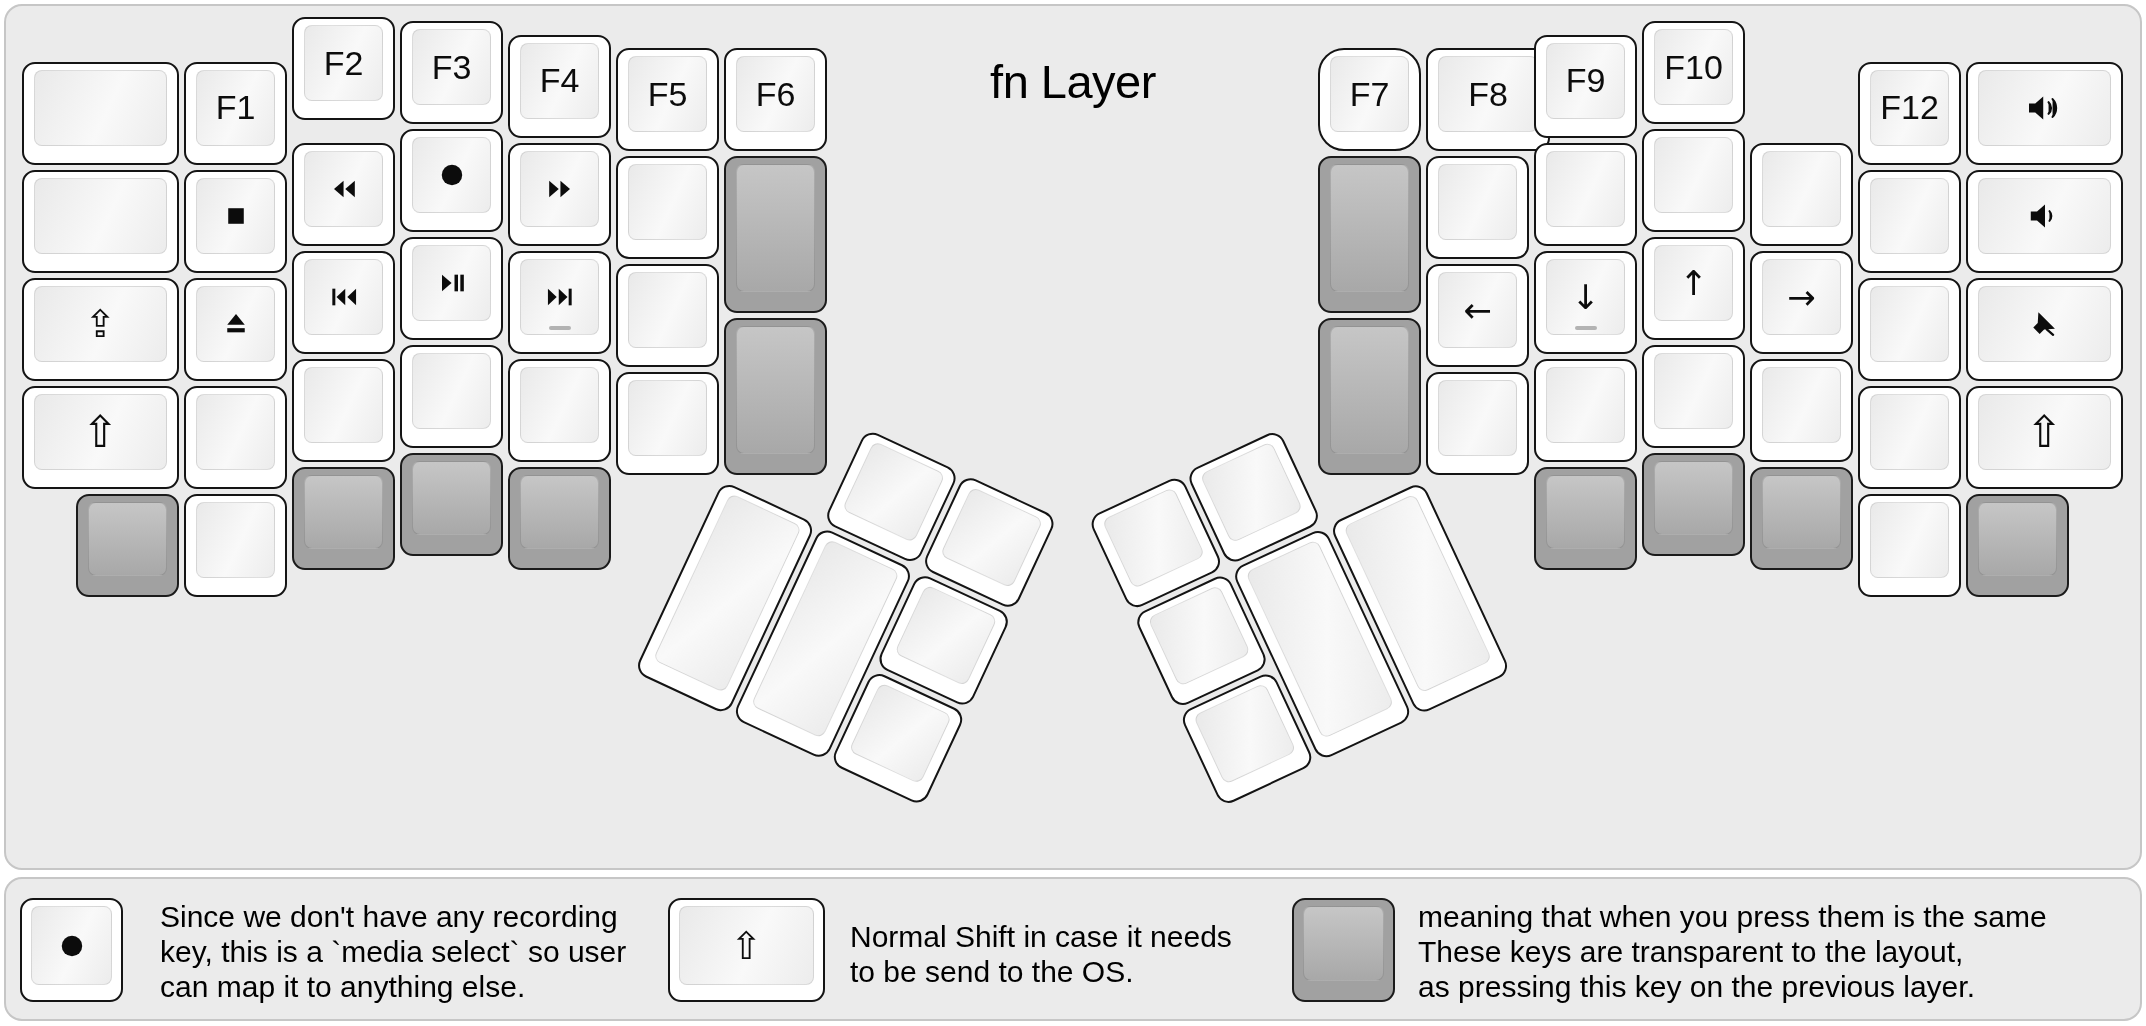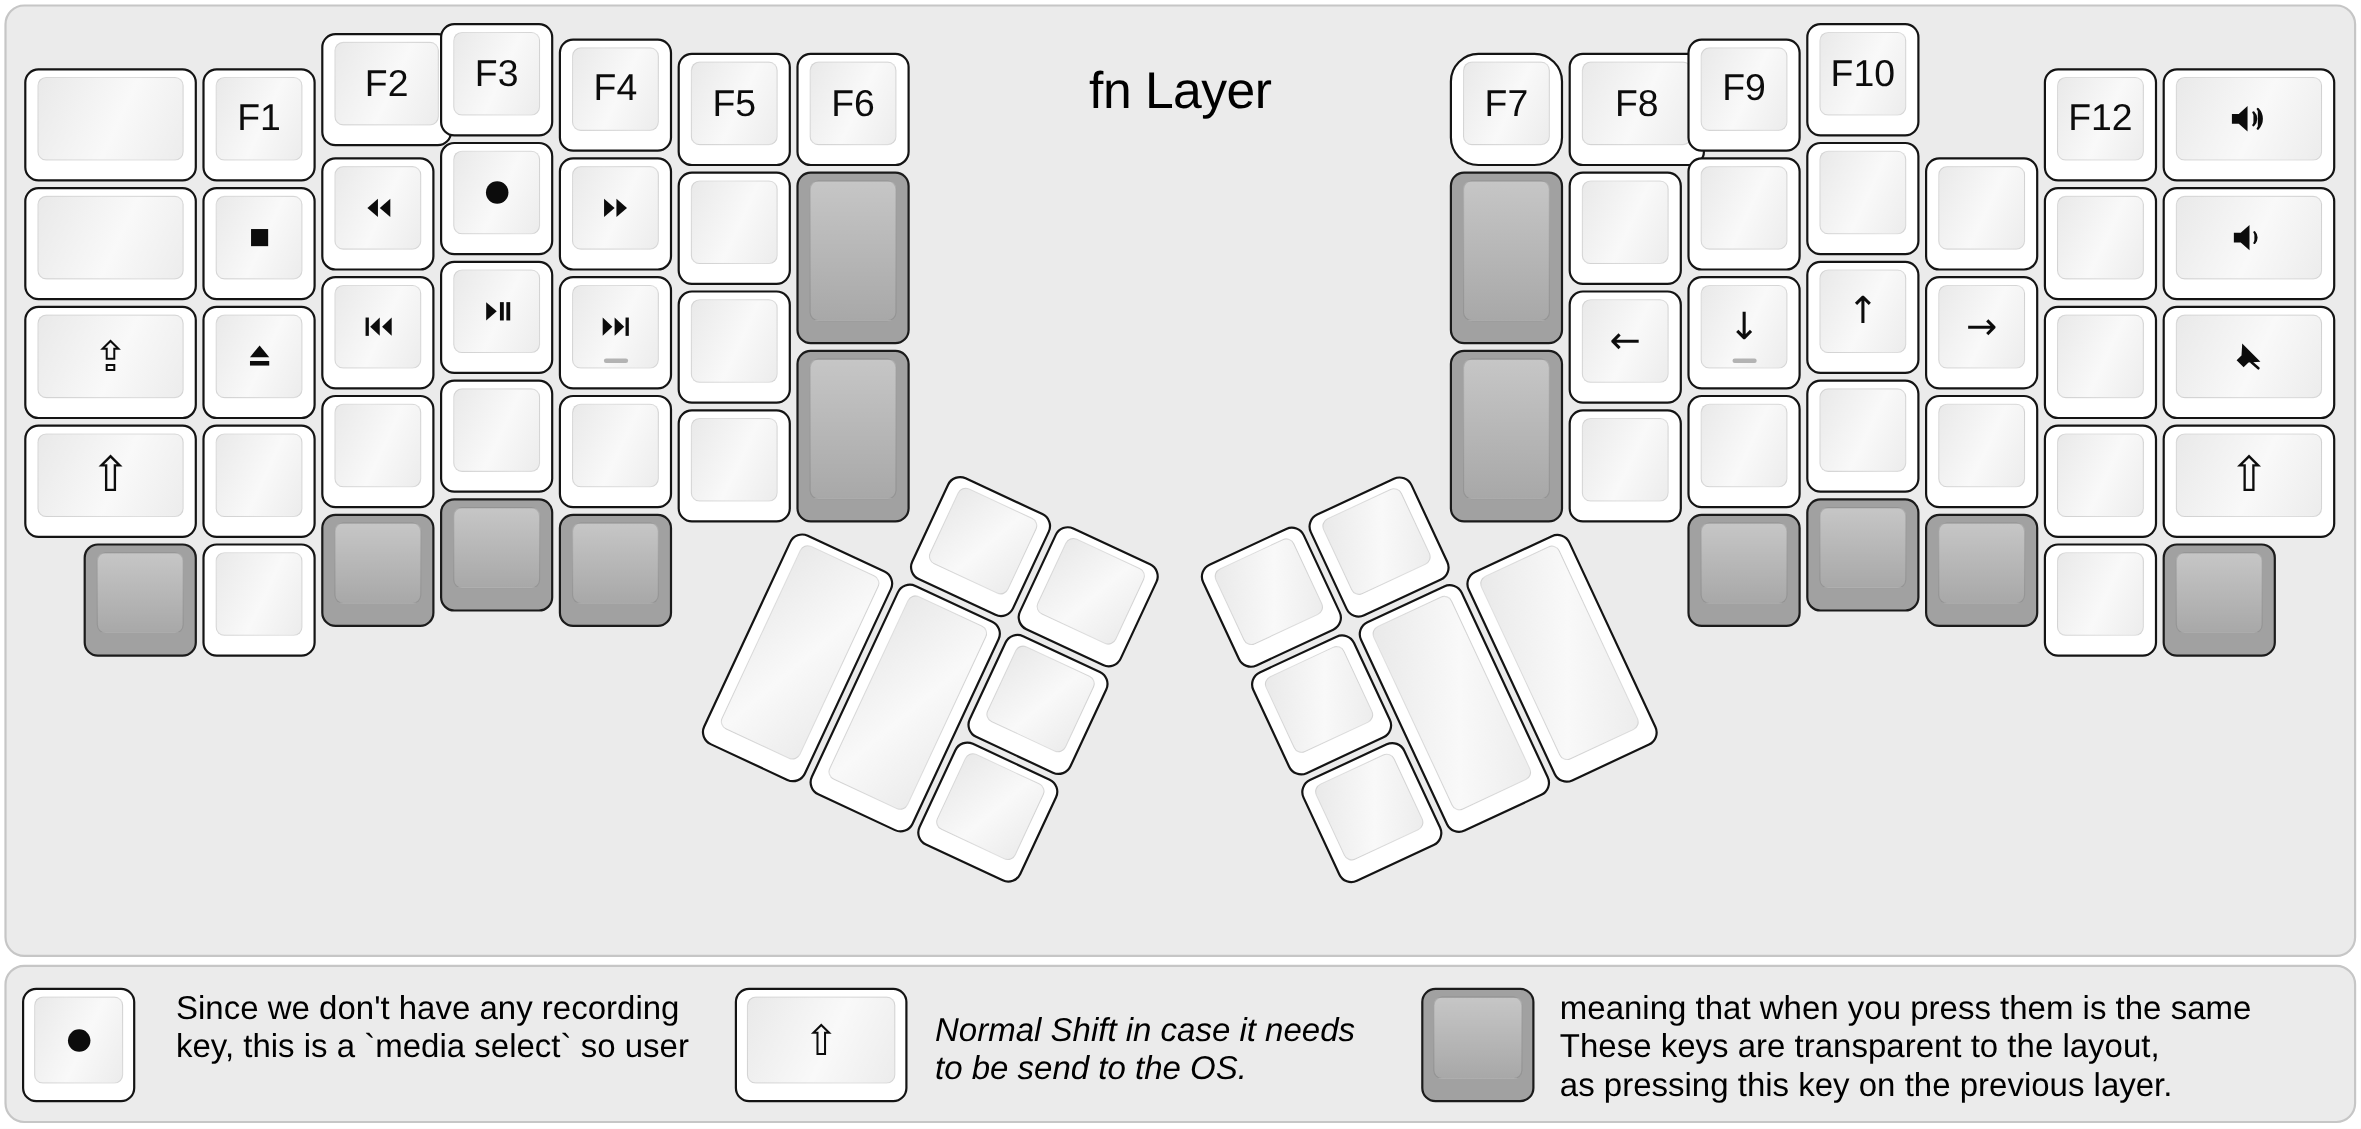--- a/index.html
+++ b/index.html
@@ -80,21 +80,21 @@
             <svg width="30" height="30" viewBox="0 0 36 36">
               <path d="M18 6 L28.5 19 L7.5 19 Z"></path>
               <rect x="7.5" y="23" width="21" height="5"></rect>
             </svg>
           </span>
         </div>
       </div>
       <div class="key" style="left: 184px; top: 385.5px; width: 103px; height: 103px;">
         <div class="cap"></div>
       </div>
-      <div class="key" style="left: 292px; top: 30px; width: 119px; height: 103px;">
+      <div class="key" style="left: 292px; top: 17px; width: 103px; height: 103px;">
         <div class="cap">
           <span class="key-label">F2</span>
         </div>
       </div>
       <div class="key" style="left: 292px; top: 142.5px; width: 103px; height: 103px;">
         <div class="cap">
           <span class="icon">
             <svg width="34" height="30" viewBox="0 0 36 36">
               <path d="M17.5 8 L6 18 L17.5 28 Z"></path>
               <path d="M31 8 L19.5 18 L31 28 Z"></path>
@@ -399,28 +399,29 @@
         <span class="icon">
           <svg width="32" height="32" viewBox="0 0 36 36">
             <circle cx="18" cy="18" r="11.5"></circle>
           </svg>
         </span>
       </div>
   </div>
   <div class="legend-text" style="left:160px;top:899px;">
     <div>Since we don't have any recording</div>
     <div>key, this is a `media select` so user</div>
+    <div>can map it to anything else.</div>
   </div>
 
   <div class="key legend-key" style="left:668px;top:898px;width:157px;height:104px;">
     <div class="cap">
         <span class="glyph med">⇧</span>
       </div>
   </div>
-  <div class="legend-text" style="left:850px;top:919px;font-style:italic;">
+  <div class="legend-text" style="left:850px;top:919px;">
     <div>Normal Shift in case it needs</div>
     <div>to be send to the OS.</div>
     <div></div>
   </div>
 
   <div class="key gray legend-key" style="left:1292px;top:898px;width:103px;height:104px;">
     <div class="cap"></div>
   </div>
   <div class="legend-text" style="left:1418px;top:899px;">
     <div>meaning that when you press them is the same</div>

